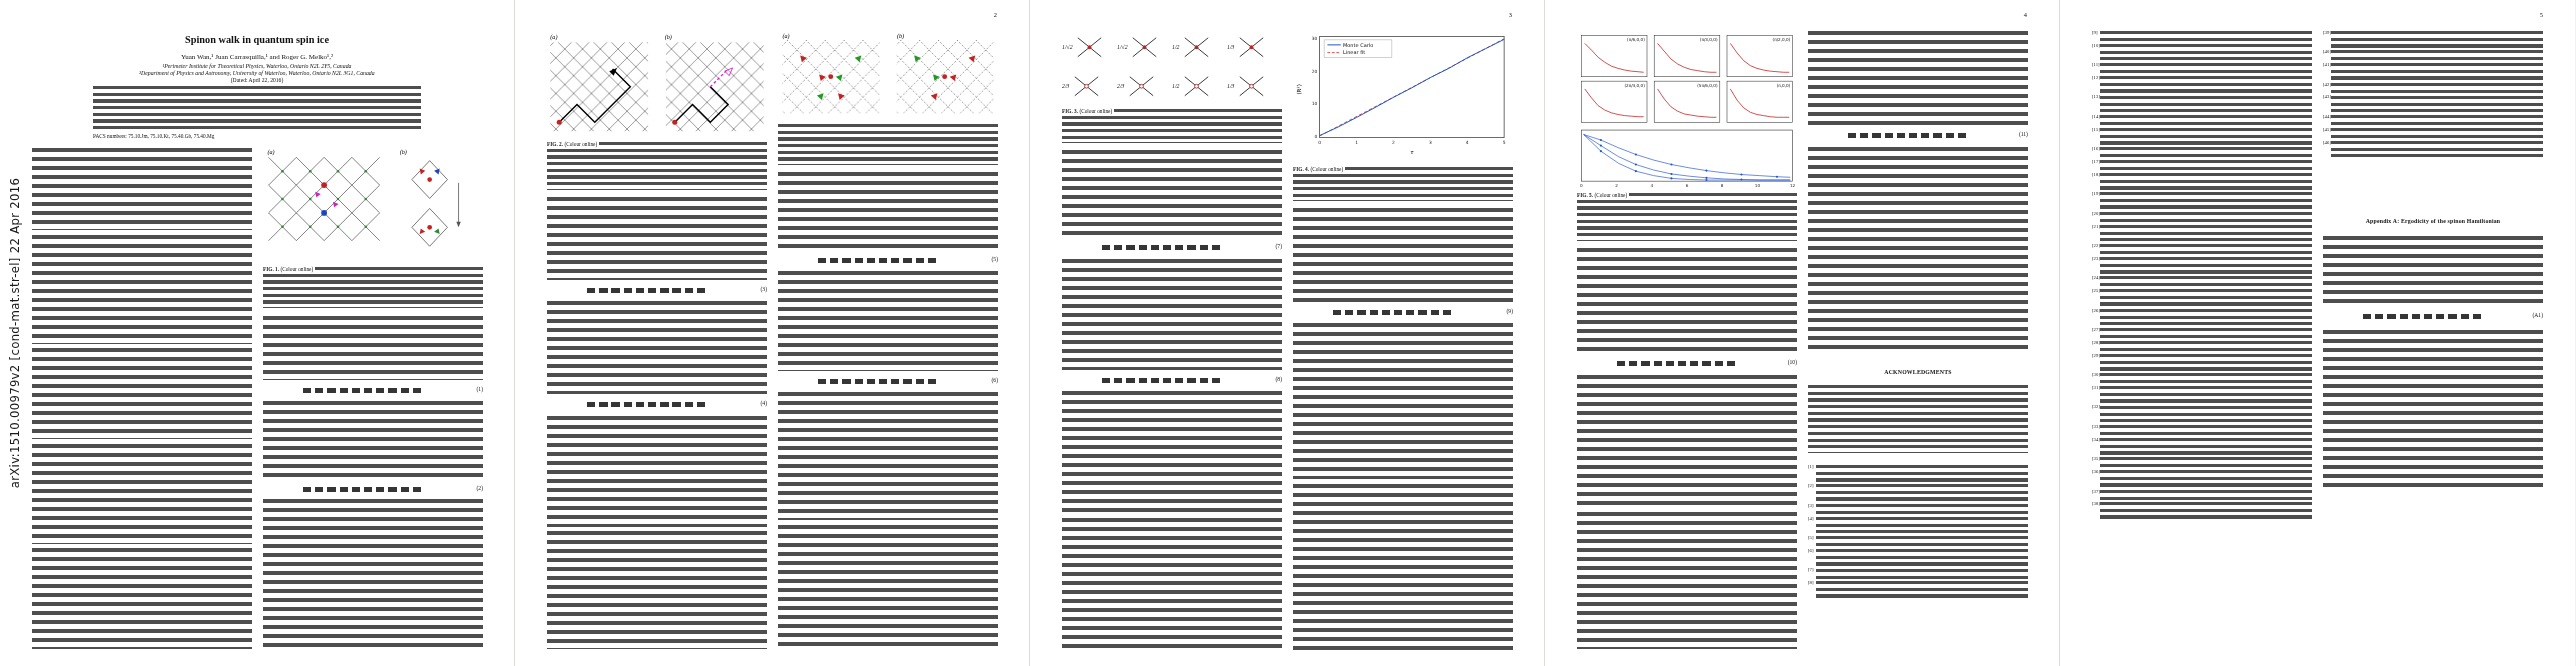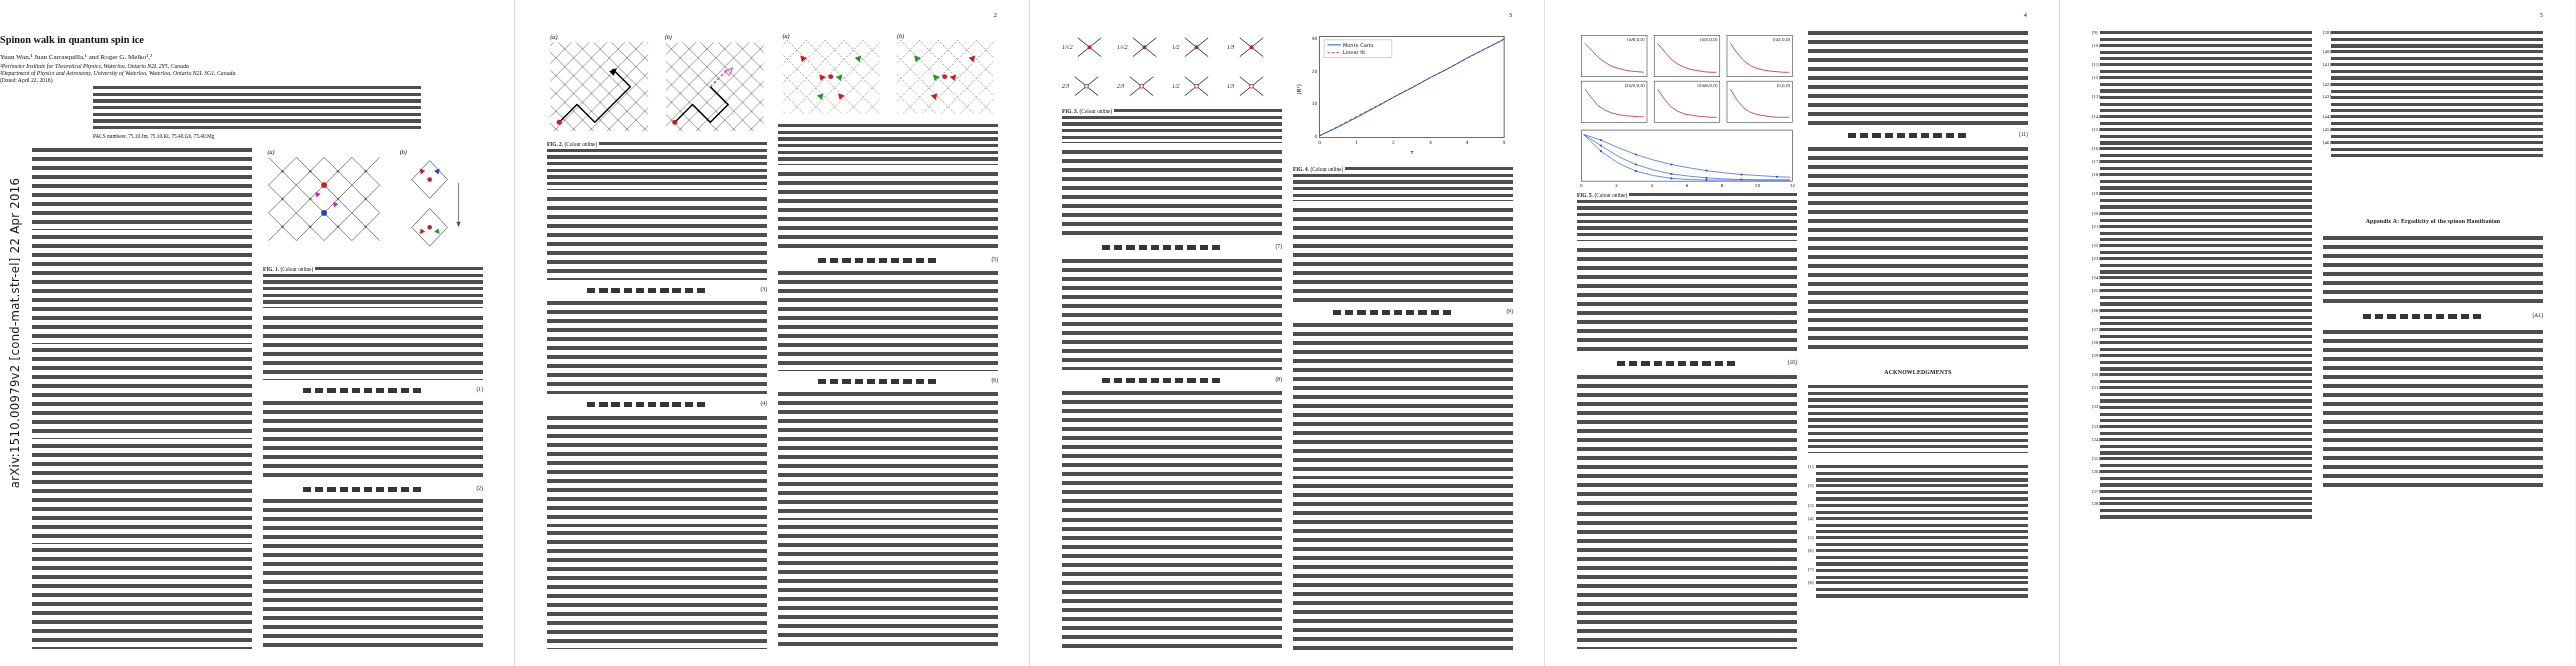--- a/index.html
+++ b/index.html
@@ -2,21 +2,21 @@
 <html style="font-size:9px"><head>
 <meta charset="utf-8">
 <style>
   *{margin:0;padding:0;box-sizing:border-box}
   html,body{width:2576px;height:667px;overflow:hidden}
   body{background:#f2f2ef;font-family:"Liberation Serif",serif;color:#111}
   #doc{display:flex;width:2576px;height:667px}
   .page{position:relative;width:515px;height:667px;background:#ffffff;border-right:0.6px solid #dcdcd8;overflow:hidden}
   .page:last-child{border-right:none}
   .abs{position:absolute}
-  .center{left:0;right:0;text-align:left}
+  .center{left:0;right:0;text-align:center}
   
   .tx{background-image:repeating-linear-gradient(to bottom,rgba(28,28,28,.78) 0px,rgba(28,28,28,.78) 4.2px,transparent 4.2px,transparent 9px)}
   .tx.sm{background-image:repeating-linear-gradient(to bottom,rgba(28,28,28,.78) 0px,rgba(28,28,28,.78) 3.2px,transparent 3.2px,transparent 6.7px)}
   .cap{position:absolute}
   .figlab{position:absolute;top:-1.1px;left:0;background:#fff;padding-right:2.2px;font-size:5.3px;line-height:6.1px;white-space:nowrap}
   .figlab b{font-weight:bold}
   .eqrow{position:absolute;height:11px}
   .eqbar{position:absolute;left:40px;right:62px;top:3.3px;height:4.4px;background:repeating-linear-gradient(to right,rgba(18,18,18,.85) 0px,rgba(18,18,18,.85) 8.3px,transparent 8.3px,transparent 12.2px)}
   .eqnum{position:absolute;right:0;top:1.1px;font-size:5.6px}
   .pgnum{position:absolute;top:11px;right:32px;font-size:6.4px}

